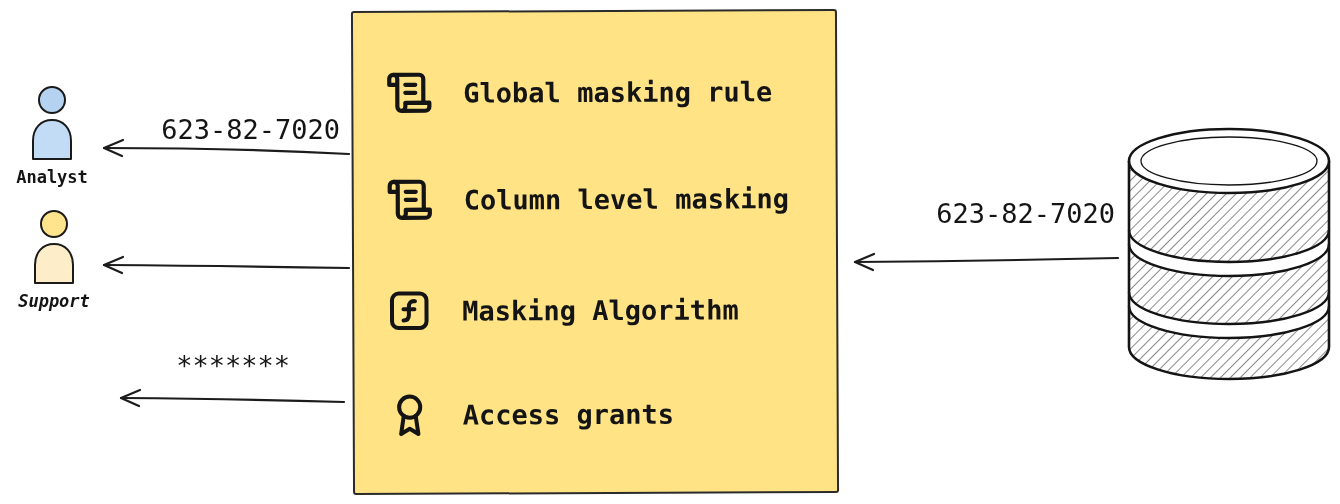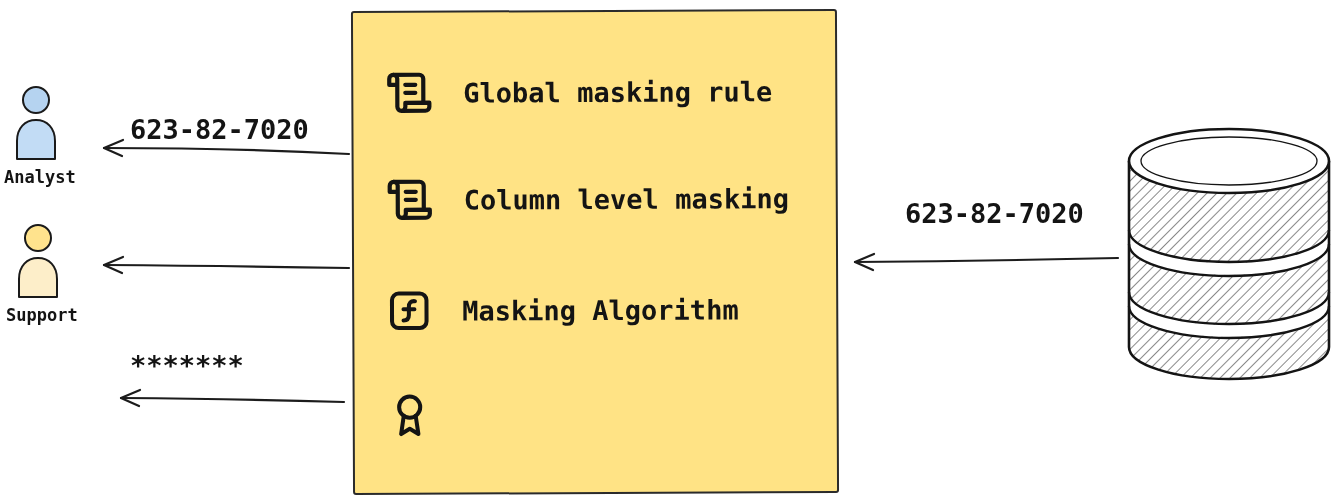--- a/index.html
+++ b/index.html
@@ -12,29 +12,29 @@
     position:relative;
     width:1340px; height:504px;
     background:#ffffff;
     overflow:hidden;
   }
 
   
   .persona {
     position:absolute;
     width:96px;
-    display:flex; flex-direction:column; gap:5px;
+    display:flex; flex-direction:column; align-items:center; gap:5px;
   }
   .persona-label { font-size:17px; font-weight:700; }
 
   
   .flow-label {
     position:absolute;
-    font-size:27px; font-weight:700;
-    text-align:left; white-space:nowrap;
+    font-size:27px; font-weight:400;
+    text-align:right; white-space:nowrap;
   }
 
   
   .arrow { position:absolute; overflow:visible; }
   .arrow path {
     stroke:#1c1c1c; stroke-width:2.2; fill:none;
     stroke-linecap:round; stroke-linejoin:round;
   }
 
   
@@ -59,21 +59,21 @@
 <div class="canvas">
 
   <div class="persona" style="left:4px; top:84px;">
     <svg width="64" height="78" viewBox="0 0 64 78" class="icon-svg">
       <circle cx="32" cy="16" r="13" stroke="#1a1a1a" stroke-width="2" fill="#b5d3f0"></circle>
       <path d="M13,75 L13,57 C13,44 21,36 32,36 C43,36 51,44 51,57 L51,75 Z" stroke="#1a1a1a" stroke-width="2" stroke-linejoin="round" fill="#c2dcf5"></path>
     </svg>
     <div class="persona-label">Analyst</div>
   </div>
 
-  <div class="persona" style="left:6px; top:222px;">
+  <div class="persona" style="left:6px; top:208px;font-style:italic;">
     <svg width="64" height="78" viewBox="0 0 64 78" class="icon-svg">
       <circle cx="32" cy="16" r="13" stroke="#1a1a1a" stroke-width="2" fill="#ffe38d"></circle>
       <path d="M13,75 L13,57 C13,44 21,36 32,36 C43,36 51,44 51,57 L51,75 Z" stroke="#1a1a1a" stroke-width="2" stroke-linejoin="round" fill="#fdeec9"></path>
     </svg>
     <div class="persona-label">Support</div>
   </div>
 
 
   <div class="flow-label" style="left:130px; top:114px; width:210px;">623-82-7020</div>
   <svg class="arrow" style="left:95px; top:136px;" width="256" height="28">
@@ -129,20 +129,21 @@
       <div class="label">Masking Algorithm</div>
     </div>
 
     <div class="rule-item" style="top:376px;">
       <svg width="46" height="46" viewBox="0 0 24 24" class="icon-svg">
         <g fill="none" stroke="#141414" stroke-width="2.1" stroke-linecap="round" stroke-linejoin="round">
           <circle cx="12" cy="8" r="5.5"></circle>
           <path d="M15.1 12.5 16.5 22l-4.5-2.7L7.5 22l1.4-9.5"></path>
         </g>
       </svg>
+      <div class="label">Access grants</div>
     </div>
 
   </div>
 
   <div class="flow-label" style="left:905px; top:198px; width:210px;">623-82-7020</div>
   <svg class="arrow" style="left:846px; top:246px;" width="274" height="32">
     <path d="M272,12 Q140,15 9,16"></path>
     <path d="M28,8 L9,16 L27,24"></path>
   </svg>
 

